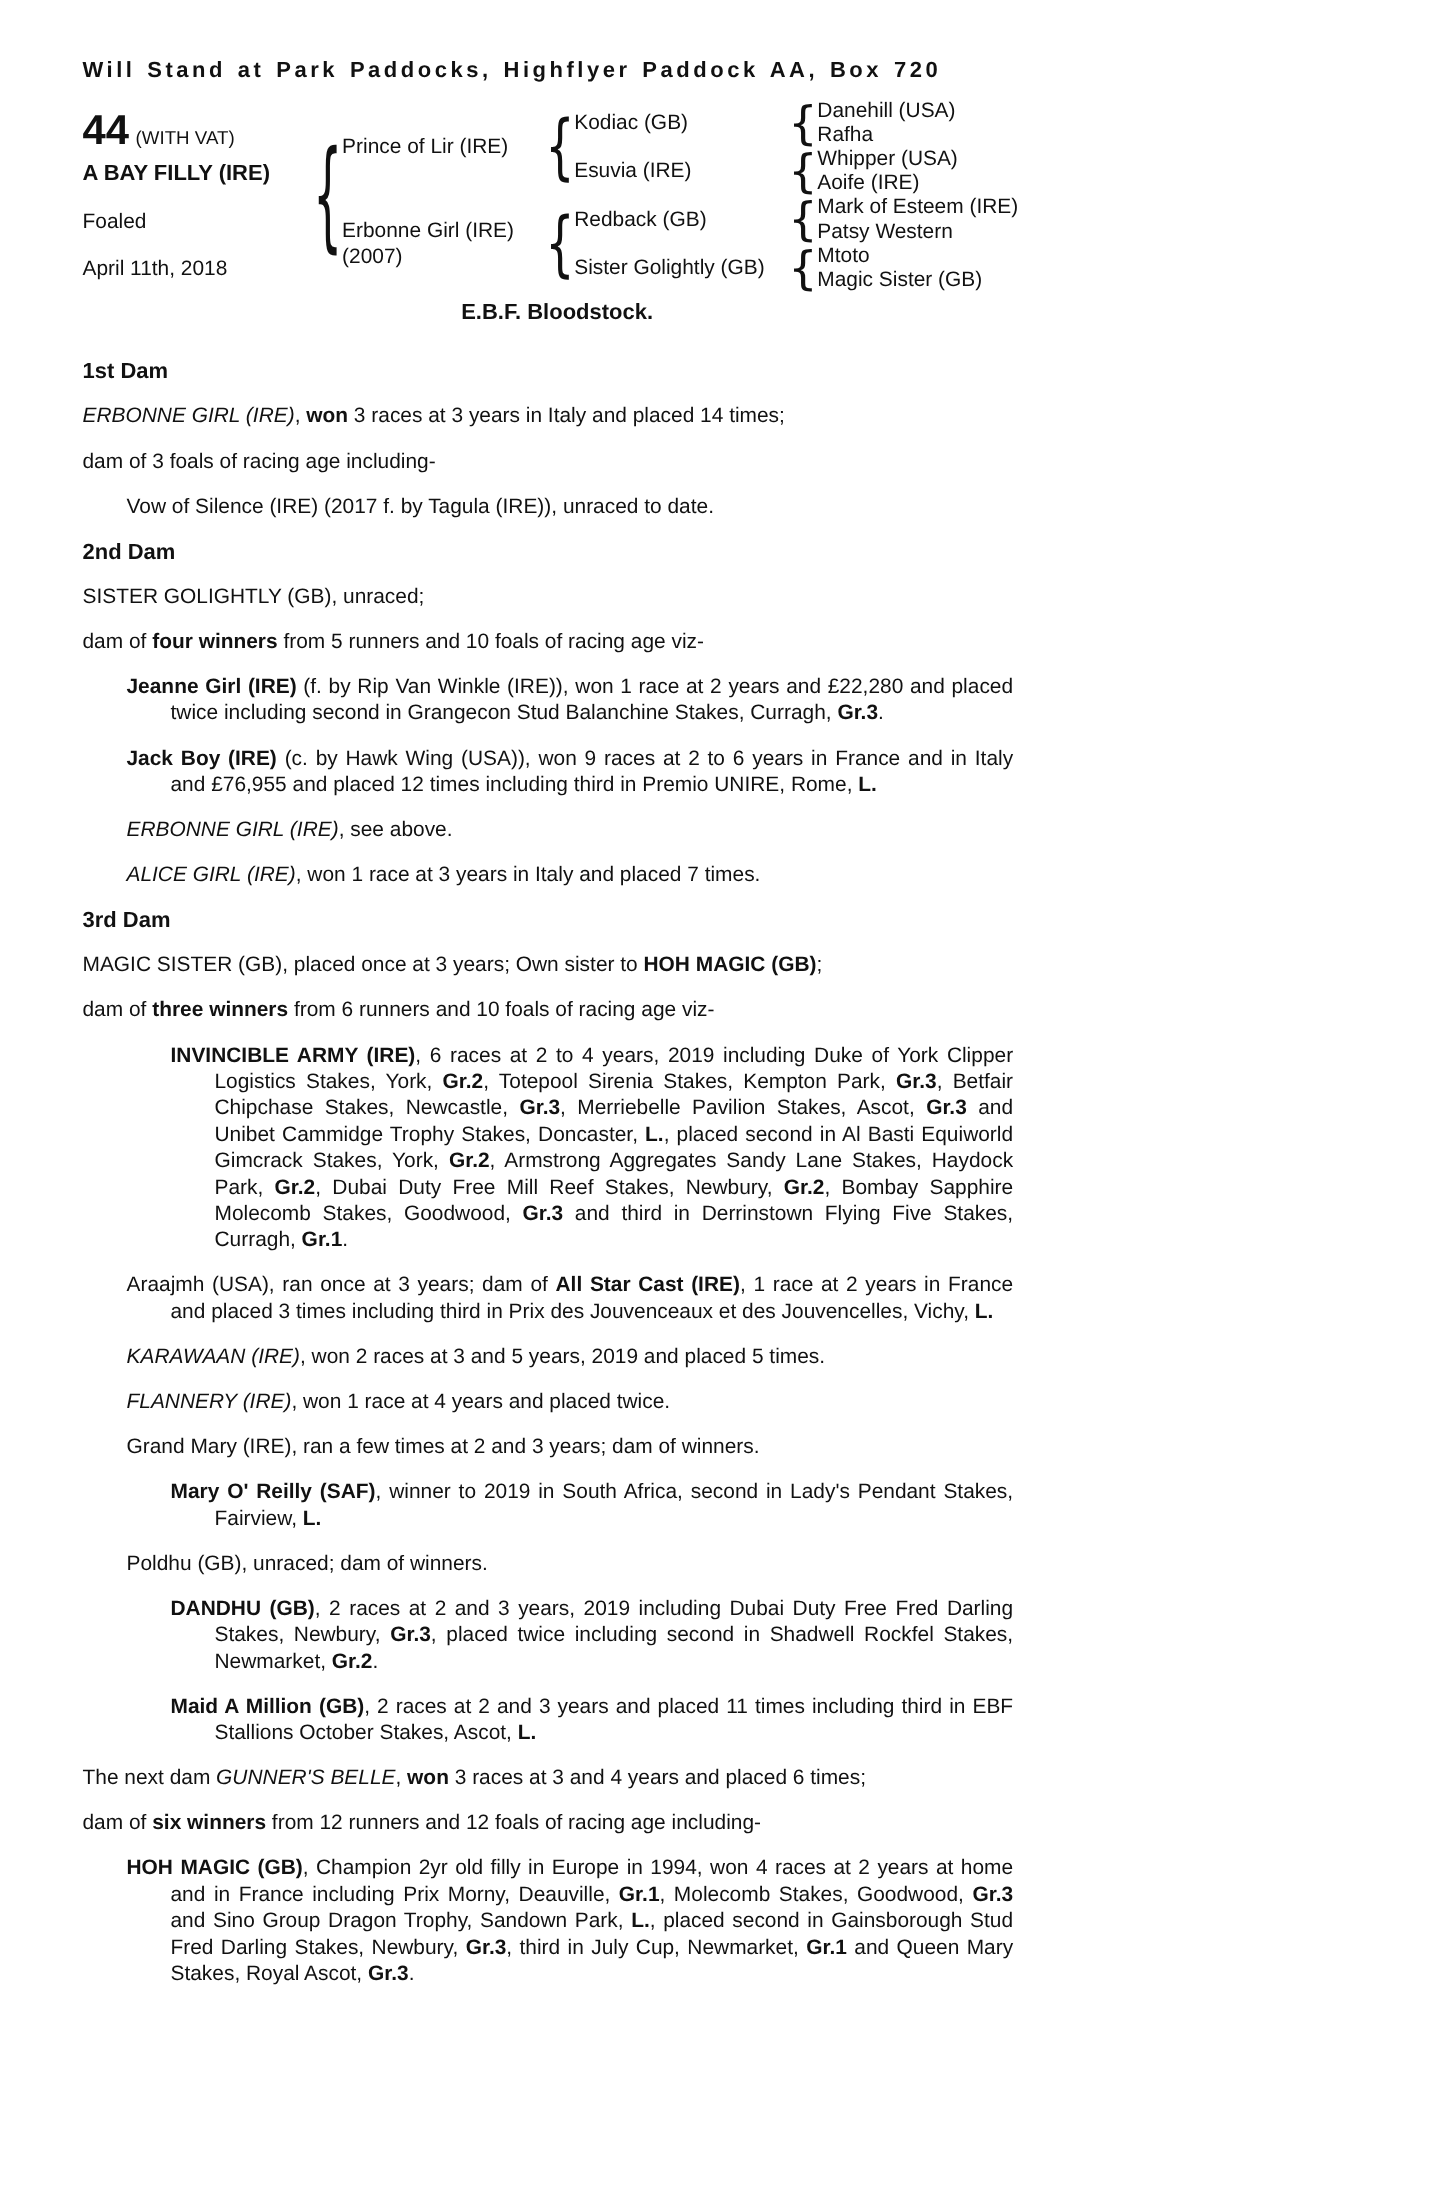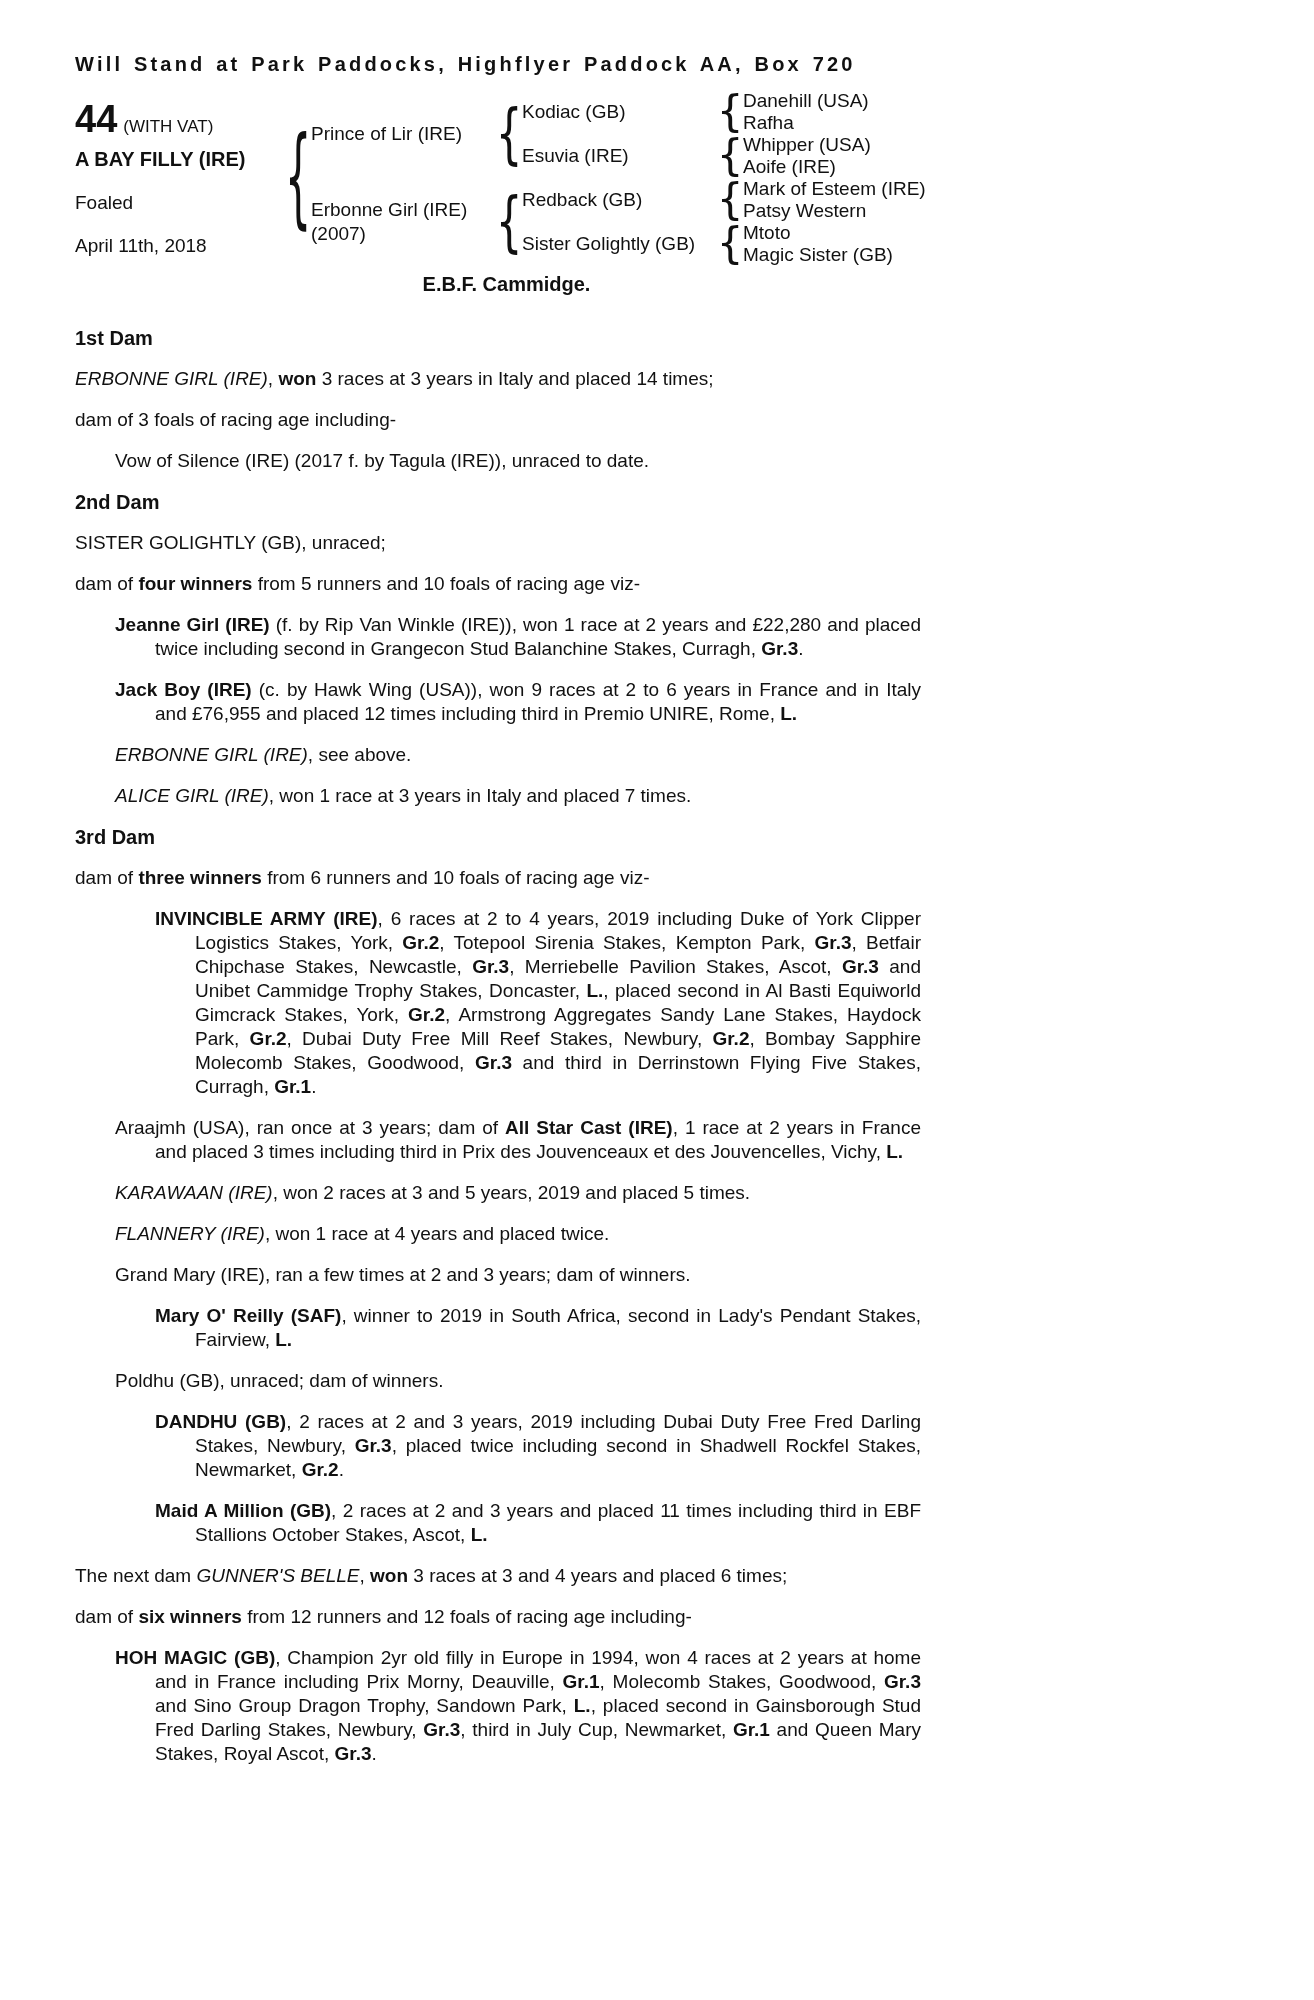--- a/index.html
+++ b/index.html
@@ -143,40 +143,41 @@
               <div class="ped-line">Mtoto</div>
               <div class="ped-line">Magic Sister (GB)</div>
             </div>
           </div>
         </div>
       </div>
 
     </div>
   </div>
 
-  <div class="ebf">E.B.F. Cammidge.</div>
+  <div class="ebf">E.B.F. Bloodstock.</div>
 
   <div>
       <div class="section">
         <div class="sec-heading">1st Dam</div>
         <p class="para indent-0"><span class="i">ERBONNE GIRL (IRE)</span><span class="">, </span><span class="b ">won</span><span class=""> 3 races at 3 years in Italy and placed 14 times;</span></p>
         <p class="para indent-0"><span class="">dam of 3 foals of racing age including-</span></p>
         <p class="para indent-1"><span class="">Vow of Silence (IRE) (2017 f. by Tagula (IRE)), unraced to date.</span></p>
       </div>
       <div class="section">
         <div class="sec-heading">2nd Dam</div>
         <p class="para indent-0"><span class="">SISTER GOLIGHTLY (GB), unraced;</span></p>
         <p class="para indent-0"><span class="">dam of </span><span class="b ">four winners</span><span class=""> from 5 runners and 10 foals of racing age viz-</span></p>
         <p class="para indent-1 hang"><span class="b ">Jeanne Girl (IRE)</span><span class=""> (f. by Rip Van Winkle (IRE)), won 1 race at 2 years and £22,280 and placed twice including second in Grangecon Stud Balanchine Stakes, Curragh, </span><span class="b ">Gr.3</span><span class="">.</span></p>
         <p class="para indent-1 hang"><span class="b ">Jack Boy (IRE)</span><span class=""> (c. by Hawk Wing (USA)), won 9 races at 2 to 6 years in France and in Italy and £76,955 and placed 12 times including third in Premio UNIRE, Rome, </span><span class="b ">L.</span></p>
         <p class="para indent-1"><span class="i">ERBONNE GIRL (IRE)</span><span class="">, see above.</span></p>
         <p class="para indent-1"><span class="i">ALICE GIRL (IRE)</span><span class="">, won 1 race at 3 years in Italy and placed 7 times.</span></p>
       </div>
       <div class="section">
         <div class="sec-heading">3rd Dam</div>
+        <p class="para indent-0"><span class="">MAGIC SISTER (GB), placed once at 3 years; Own sister to </span><span class="b ">HOH MAGIC (GB)</span><span class="">;</span></p>
         <p class="para indent-0"><span class="">dam of </span><span class="b ">three winners</span><span class=""> from 6 runners and 10 foals of racing age viz-</span></p>
         <p class="para indent-2 hang"><span class="b ">INVINCIBLE ARMY (IRE)</span><span class="">, 6 races at 2 to 4 years, 2019 including Duke of York Clipper Logistics Stakes, York, </span><span class="b ">Gr.2</span><span class="">, Totepool Sirenia Stakes, Kempton Park, </span><span class="b ">Gr.3</span><span class="">, Betfair Chipchase Stakes, Newcastle, </span><span class="b ">Gr.3</span><span class="">, Merriebelle Pavilion Stakes, Ascot, </span><span class="b ">Gr.3</span><span class=""> and Unibet Cammidge Trophy Stakes, Doncaster, </span><span class="b ">L.</span><span class="">, placed second in Al Basti Equiworld Gimcrack Stakes, York, </span><span class="b ">Gr.2</span><span class="">, Armstrong Aggregates Sandy Lane Stakes, Haydock Park, </span><span class="b ">Gr.2</span><span class="">, Dubai Duty Free Mill Reef Stakes, Newbury, </span><span class="b ">Gr.2</span><span class="">, Bombay Sapphire Molecomb Stakes, Goodwood, </span><span class="b ">Gr.3</span><span class=""> and third in Derrinstown Flying Five Stakes, Curragh, </span><span class="b ">Gr.1</span><span class="">.</span></p>
         <p class="para indent-1 hang"><span class="">Araajmh (USA), ran once at 3 years; dam of </span><span class="b ">All Star Cast (IRE)</span><span class="">, 1 race at 2 years in France and placed 3 times including third in Prix des Jouvenceaux et des Jouvencelles, Vichy, </span><span class="b ">L.</span></p>
         <p class="para indent-1"><span class="i">KARAWAAN (IRE)</span><span class="">, won 2 races at 3 and 5 years, 2019 and placed 5 times.</span></p>
         <p class="para indent-1"><span class="i">FLANNERY (IRE)</span><span class="">, won 1 race at 4 years and placed twice.</span></p>
         <p class="para indent-1"><span class="">Grand Mary (IRE), ran a few times at 2 and 3 years; dam of winners.</span></p>
         <p class="para indent-2 hang"><span class="b ">Mary O' Reilly (SAF)</span><span class="">, winner to 2019 in South Africa, second in Lady's Pendant Stakes, Fairview, </span><span class="b ">L.</span></p>
         <p class="para indent-1"><span class="">Poldhu (GB), unraced; dam of winners.</span></p>
         <p class="para indent-2 hang"><span class="b ">DANDHU (GB)</span><span class="">, 2 races at 2 and 3 years, 2019 including Dubai Duty Free Fred Darling Stakes, Newbury, </span><span class="b ">Gr.3</span><span class="">, placed twice including second in Shadwell Rockfel Stakes, Newmarket, </span><span class="b ">Gr.2</span><span class="">.</span></p>
         <p class="para indent-2 hang"><span class="b ">Maid A Million (GB)</span><span class="">, 2 races at 2 and 3 years and placed 11 times including third in EBF Stallions October Stakes, Ascot, </span><span class="b ">L.</span></p>

